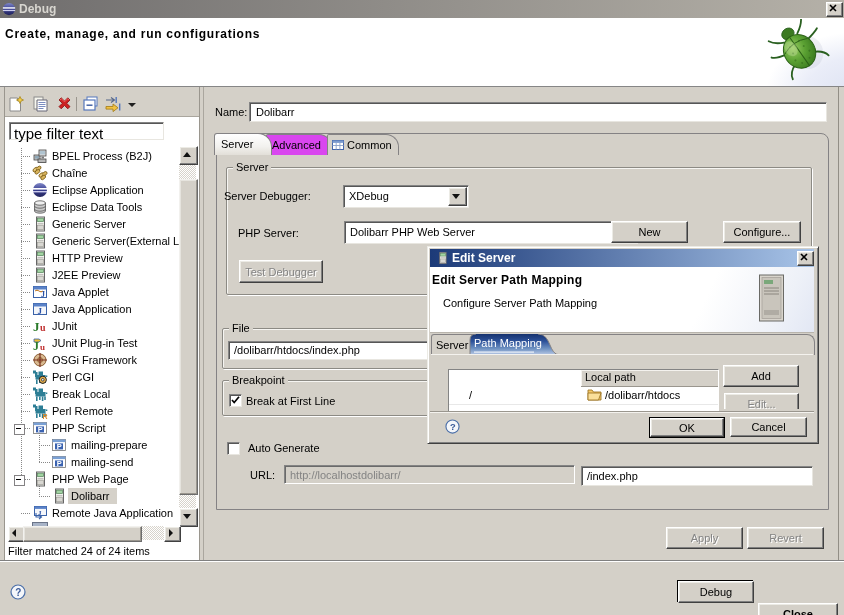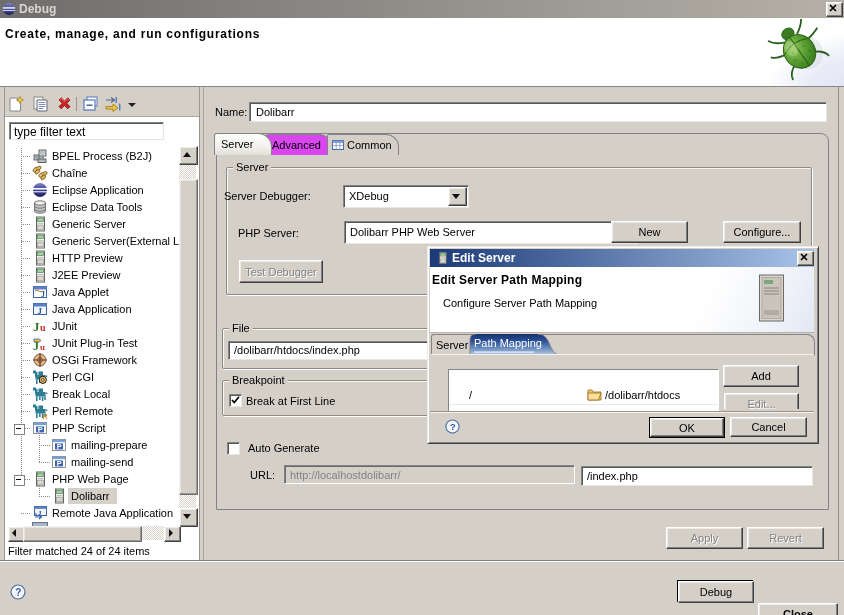--- a/index.html
+++ b/index.html
@@ -222,21 +222,21 @@
     <g transform="translate(96,0)">
       <path d="M1 4 h8 m-3 -2.5 l3.5 2.5 -3.5 2.5" stroke="#556688" stroke-width="1.1" fill="none"></path>
       <rect x="10.5" y="1" width="1.4" height="6" fill="#5577bb"></rect>
       <path d="M1 10.5 h7 v-2.5 l5 3.8 -5 3.8 v-2.5 h-7 z" fill="#f2c242" stroke="#a8821e" stroke-width="0.9"></path>
       <rect x="14" y="7.5" width="1.4" height="7" fill="#5577bb"></rect>
     </g>
   </svg>
   <div class="arr" style="left:128px;top:103px;border-left:4px solid transparent;border-right:4px solid transparent;border-top:4px solid #202020;"></div>
 
   <div class="abs sunken" style="left:9px;top:122px;width:153px;height:16px;"></div>
-  <div class="abs" style="left:14px;top:125px;font-size:12px;">type filter text</div>
+  <div class="abs" style="left:14px;top:125px;font-size:15px;">type filter text</div>
 
   <div class="abs" id="tree" style="left:5px;top:146px;width:174px;height:380px;background:#fff;overflow:hidden;">
     <div class="dotv" style="left:16px;top:2px;height:334px;"></div>
     <div class="dotv" style="left:34px;top:285px;height:31px;"></div>
     <div class="dotv" style="left:34px;top:336px;height:14px;"></div>
     <div class="doth" style="left:16px;top:10px;width:10px;"></div>
     <svg class="abs" style="left:27px;top:2px" width="16" height="16" viewBox="0 0 16 16">
         <use href="#i-bpel"></use>
       </svg>
     <div class="abs" style="left:47px;top:4px;white-space:nowrap;">BPEL Process (B2J)</div>
@@ -488,20 +488,21 @@
       </defs>
       <path d="M8 0 Q2 0 2 6 V21 H0 L92 21 C80 21 84 0 70 0 Z" fill="url(#seltab)" transform="translate(0,0)"></path>
       <path d="M8 0 Q2 0 2 6 V20" stroke="#848284" fill="none"></path>
       <path d="M70 0 C84 0 80 21 92 21" stroke="#848284" fill="none"></path>
       <rect x="6" y="17.5" width="60" height="1.2" fill="#eef2fa"></rect>
     </svg>
     <div class="abs" style="left:46px;top:90px;color:#fff;font-size:11px;">Path Mapping</div>
     <div class="abs" style="left:3px;top:107px;width:382px;height:1px;background:#f4f2ee;"></div>
 
     <div class="abs" style="left:20px;top:122px;width:269px;height:41px;border:1px solid;border-color:#848484 #fff #fff #848484;background:#fff;overflow:hidden;">
+      <div class="abs" style="left:132px;top:0;width:136px;height:15px;background:#D4D0C8;border-bottom:1px solid #9a968e;box-shadow:inset 1px 1px 0 #f4f2ee;padding:1px 0 0 4px;">Local path</div>
       <div class="abs" style="left:20px;top:19px;">/</div>
       <svg class="abs" style="left:138px;top:18px" width="15" height="13" viewBox="0 0 15 13">
         <path d="M1 2 h4 l1.5 2 H14 v8 H1 z" fill="#f4c868" stroke="#a07828" stroke-width="0.9"></path>
         <path d="M1 5 h10 l3 0 -2.5 7 H1 z" fill="#fadf9a" stroke="#a07828" stroke-width="0.9"></path>
       </svg>
       <div class="abs" style="left:156px;top:19px;">/dolibarr/htdocs</div>
       <div class="abs" style="left:0;top:34px;width:269px;height:1px;background:#e8e8e8;"></div>
     </div>
     <div class="abs raised btn" style="left:295px;top:118px;width:74px;height:20px;text-align:center;">Add</div>
     <div class="abs" style="left:296px;top:146px;width:76px;height:16px;overflow:hidden;">

